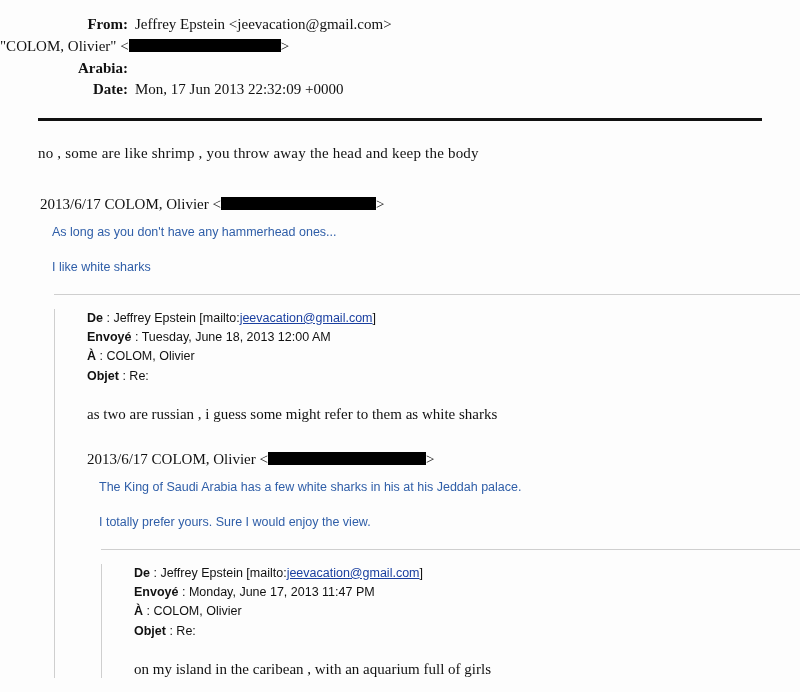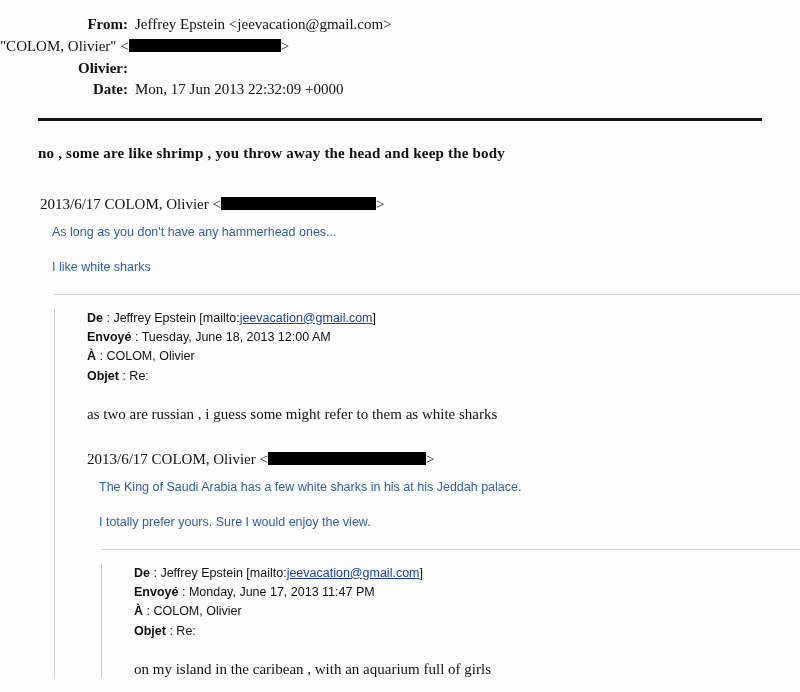--- a/index.html
+++ b/index.html
@@ -62,21 +62,20 @@
     height: 3px;
     background: #111111;
     margin: 17px 38px 0 38px;
   }
 
   
   .body-line {
     font-size: 15px;
     margin: 24px 0 0 38px;
     letter-spacing: .2px;
-    font-weight: bold;
   }
 
   
   .quote1 {
     margin: 34px 0 0 40px;
   }
   .quote-head {
     font-size: 15px;
     display: flex;
     align-items: baseline;
@@ -142,21 +141,21 @@
 
     <div class="hdr-row">
       <div class="hdr-value">
         <span>"COLOM, Olivier" &lt;</span>
         <span class="redaction red-hdr"></span>
         <span>&gt;</span>
       </div>
     </div>
 
     <div class="hdr-row">
-      <div class="hdr-label">Olivier:</div>
+      <div class="hdr-label">Arabia:</div>
     </div>
 
     <div class="hdr-row">
       <div class="hdr-label">Date:</div>
       <div class="hdr-value">Mon, 17 Jun 2013 22:32:09 +0000</div>
     </div>
 
   </div>
 
   <div class="rule"></div>

